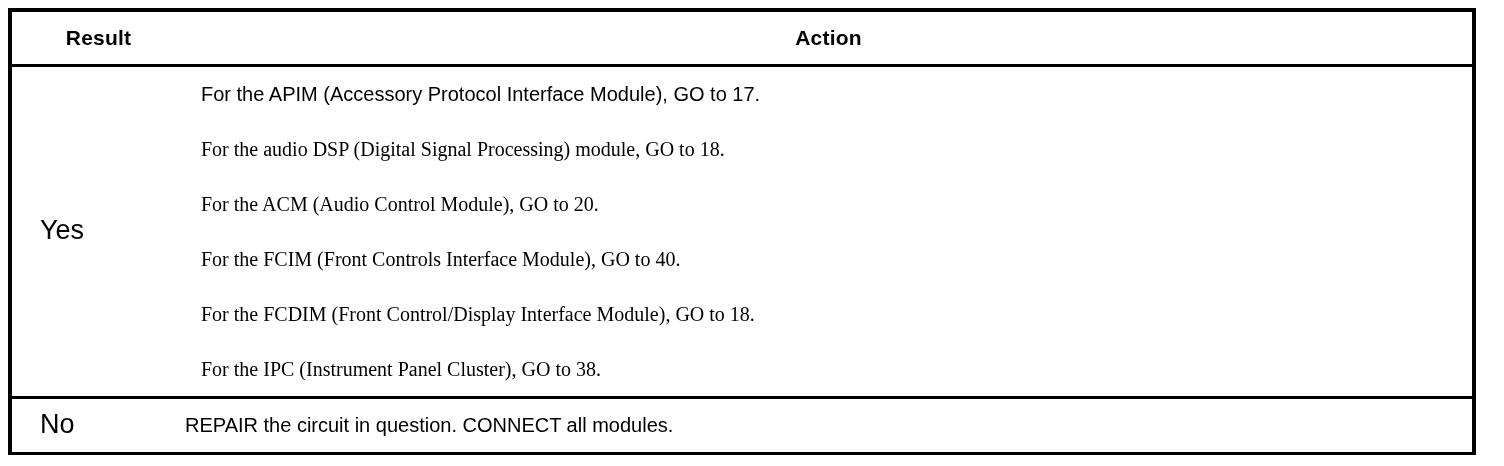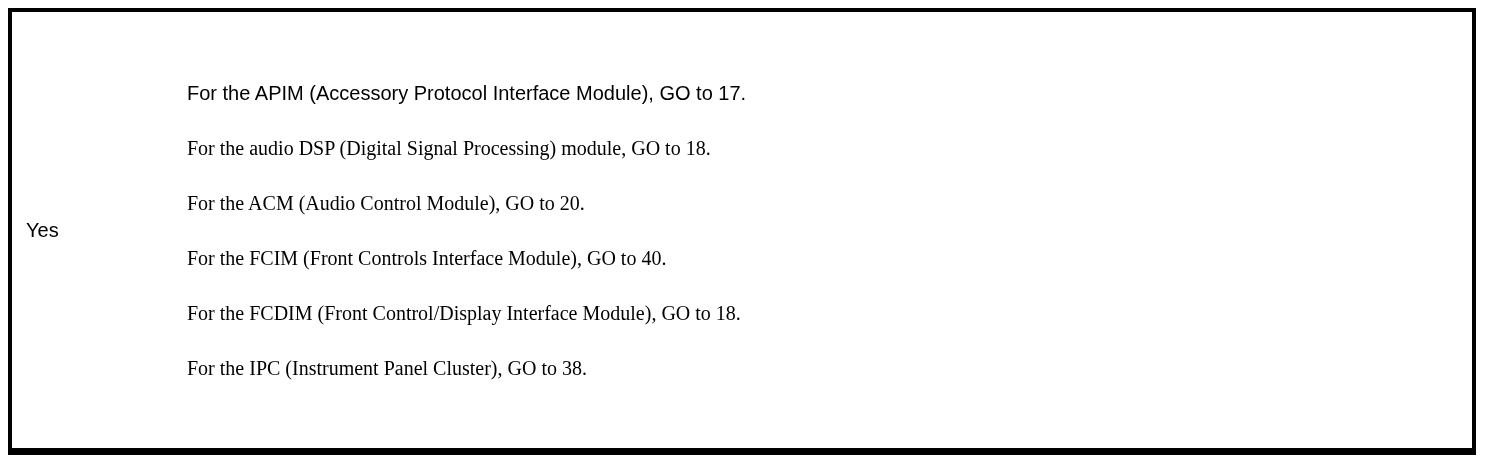--- a/index.html
+++ b/index.html
@@ -77,34 +77,34 @@
   .hdr-text {
     font-size: 21px;
     font-weight: bold;
     letter-spacing: 0.2px;
     line-height: 1.1;
   }
   .hdr-result { text-align: center; }
   .hdr-action { text-align: center; }
 
   .label-text {
-    font-size: 20px;
+    font-size: 27px;
     font-weight: normal;
     line-height: 1.1;
-    padding-left: 14px;
+    padding-left: 28px;
   }
 
   .action-cell {
     padding-left: 20px;
     padding-right: 12px;
   }
 
   .action-list {
     list-style: none;
-    margin: 2px;
+    margin: 16px;
     padding: 0;
   }
   .action-list li {
     font-size: 20px;
     font-weight: normal;
     line-height: 1.1;
     white-space: nowrap;
   }
   .action-list li + li {
     margin-top: 33px;
@@ -124,35 +124,51 @@
 <div class="sheet">
 
   <div class="diag-table">
     <table class="grid">
       <colgroup>
         <col class="col-result">
         <col class="col-action">
       </colgroup>
       <tbody>
 
+        <tr class="row-header">
+          <th class="cell-result">
+            <div class="hdr-text hdr-result">Result</div>
+          </th>
+          <th class="cell-action">
+            <div class="hdr-text hdr-action">Action</div>
+          </th>
+        </tr>
 
         <tr class="row-yes">
           <td class="cell-result">
             <div class="label-text">Yes</div>
           </td>
           <td class="cell-action action-cell">
             <ul class="action-list">
               <li>For the APIM (Accessory Protocol Interface Module), GO to 17.</li>
               <li>For the audio DSP (Digital Signal Processing) module, GO to 18.</li>
               <li>For the ACM (Audio Control Module), GO to 20.</li>
               <li>For the FCIM (Front Controls Interface Module), GO to 40.</li>
               <li>For the FCDIM (Front Control/Display Interface Module), GO to 18.</li>
               <li>For the IPC (Instrument Panel Cluster), GO to 38.</li>
             </ul>
           </td>
         </tr>
 
+        <tr class="row-no">
+          <td class="cell-result">
+            <div class="label-text">No</div>
+          </td>
+          <td class="cell-action action-cell">
+            <div class="action-single">REPAIR the circuit in question. CONNECT all modules.</div>
+          </td>
+        </tr>
 
       </tbody>
     </table>
   </div>
 
 </div>
 
 </body></html>

